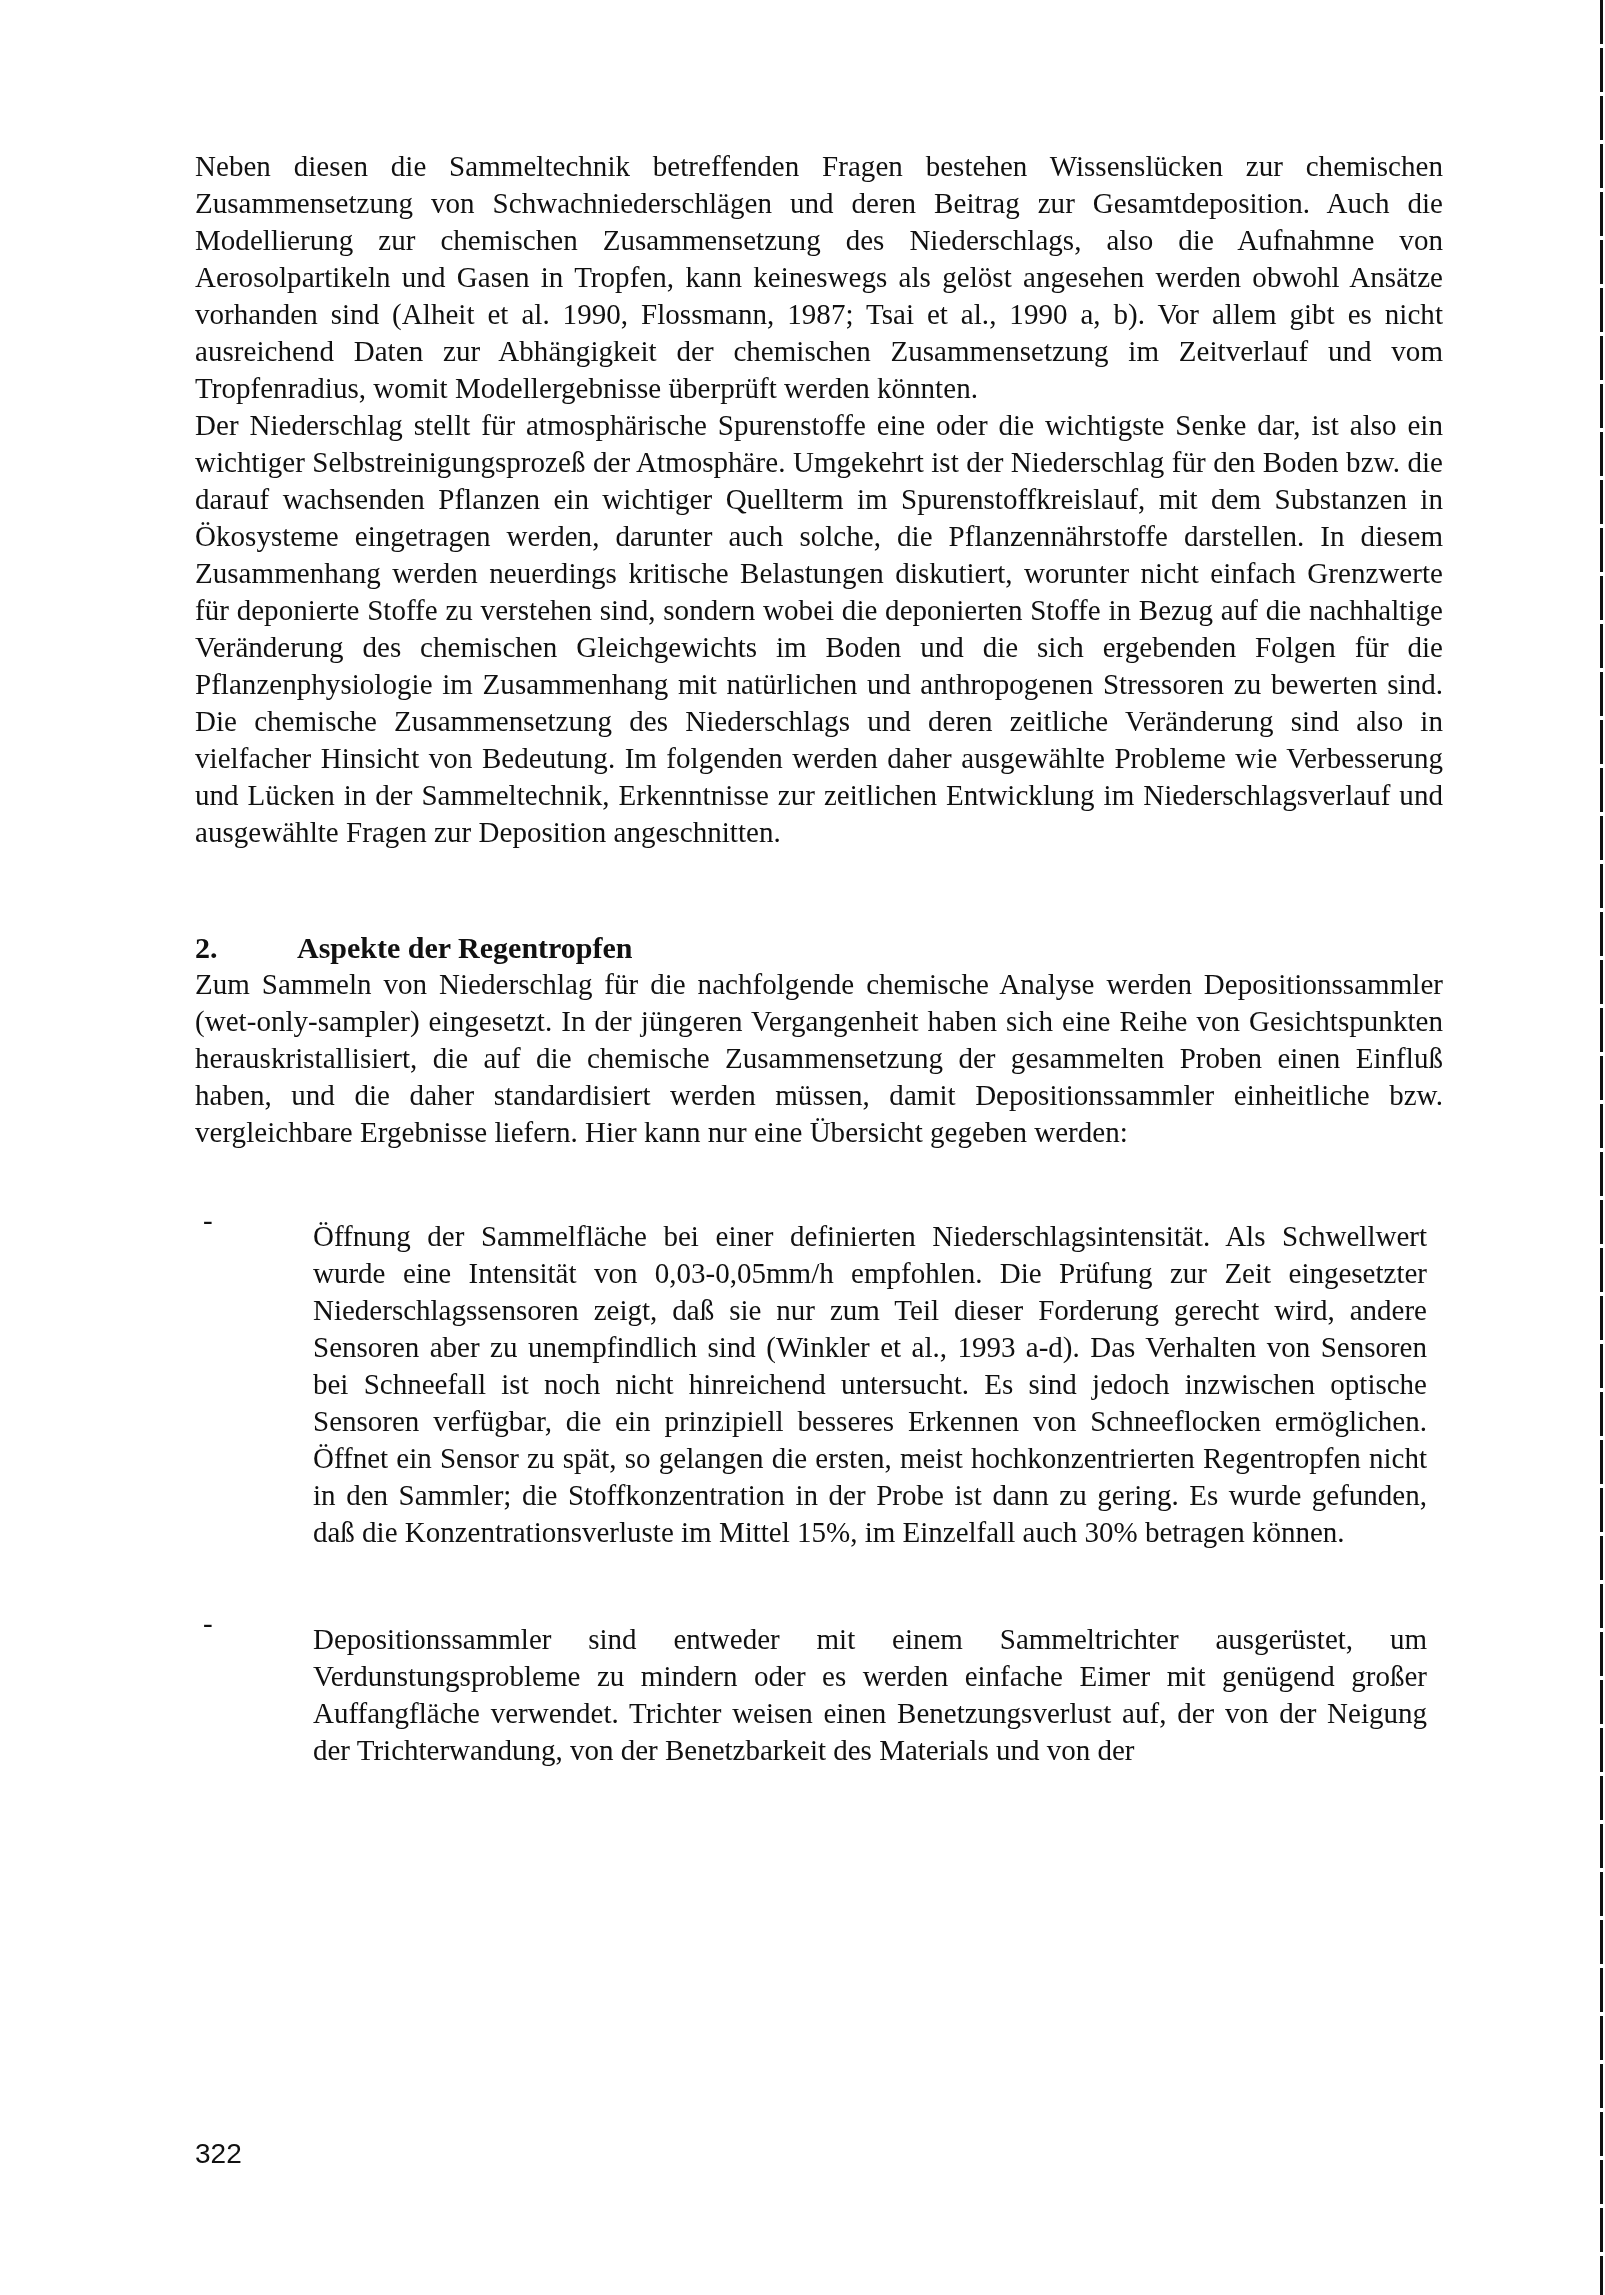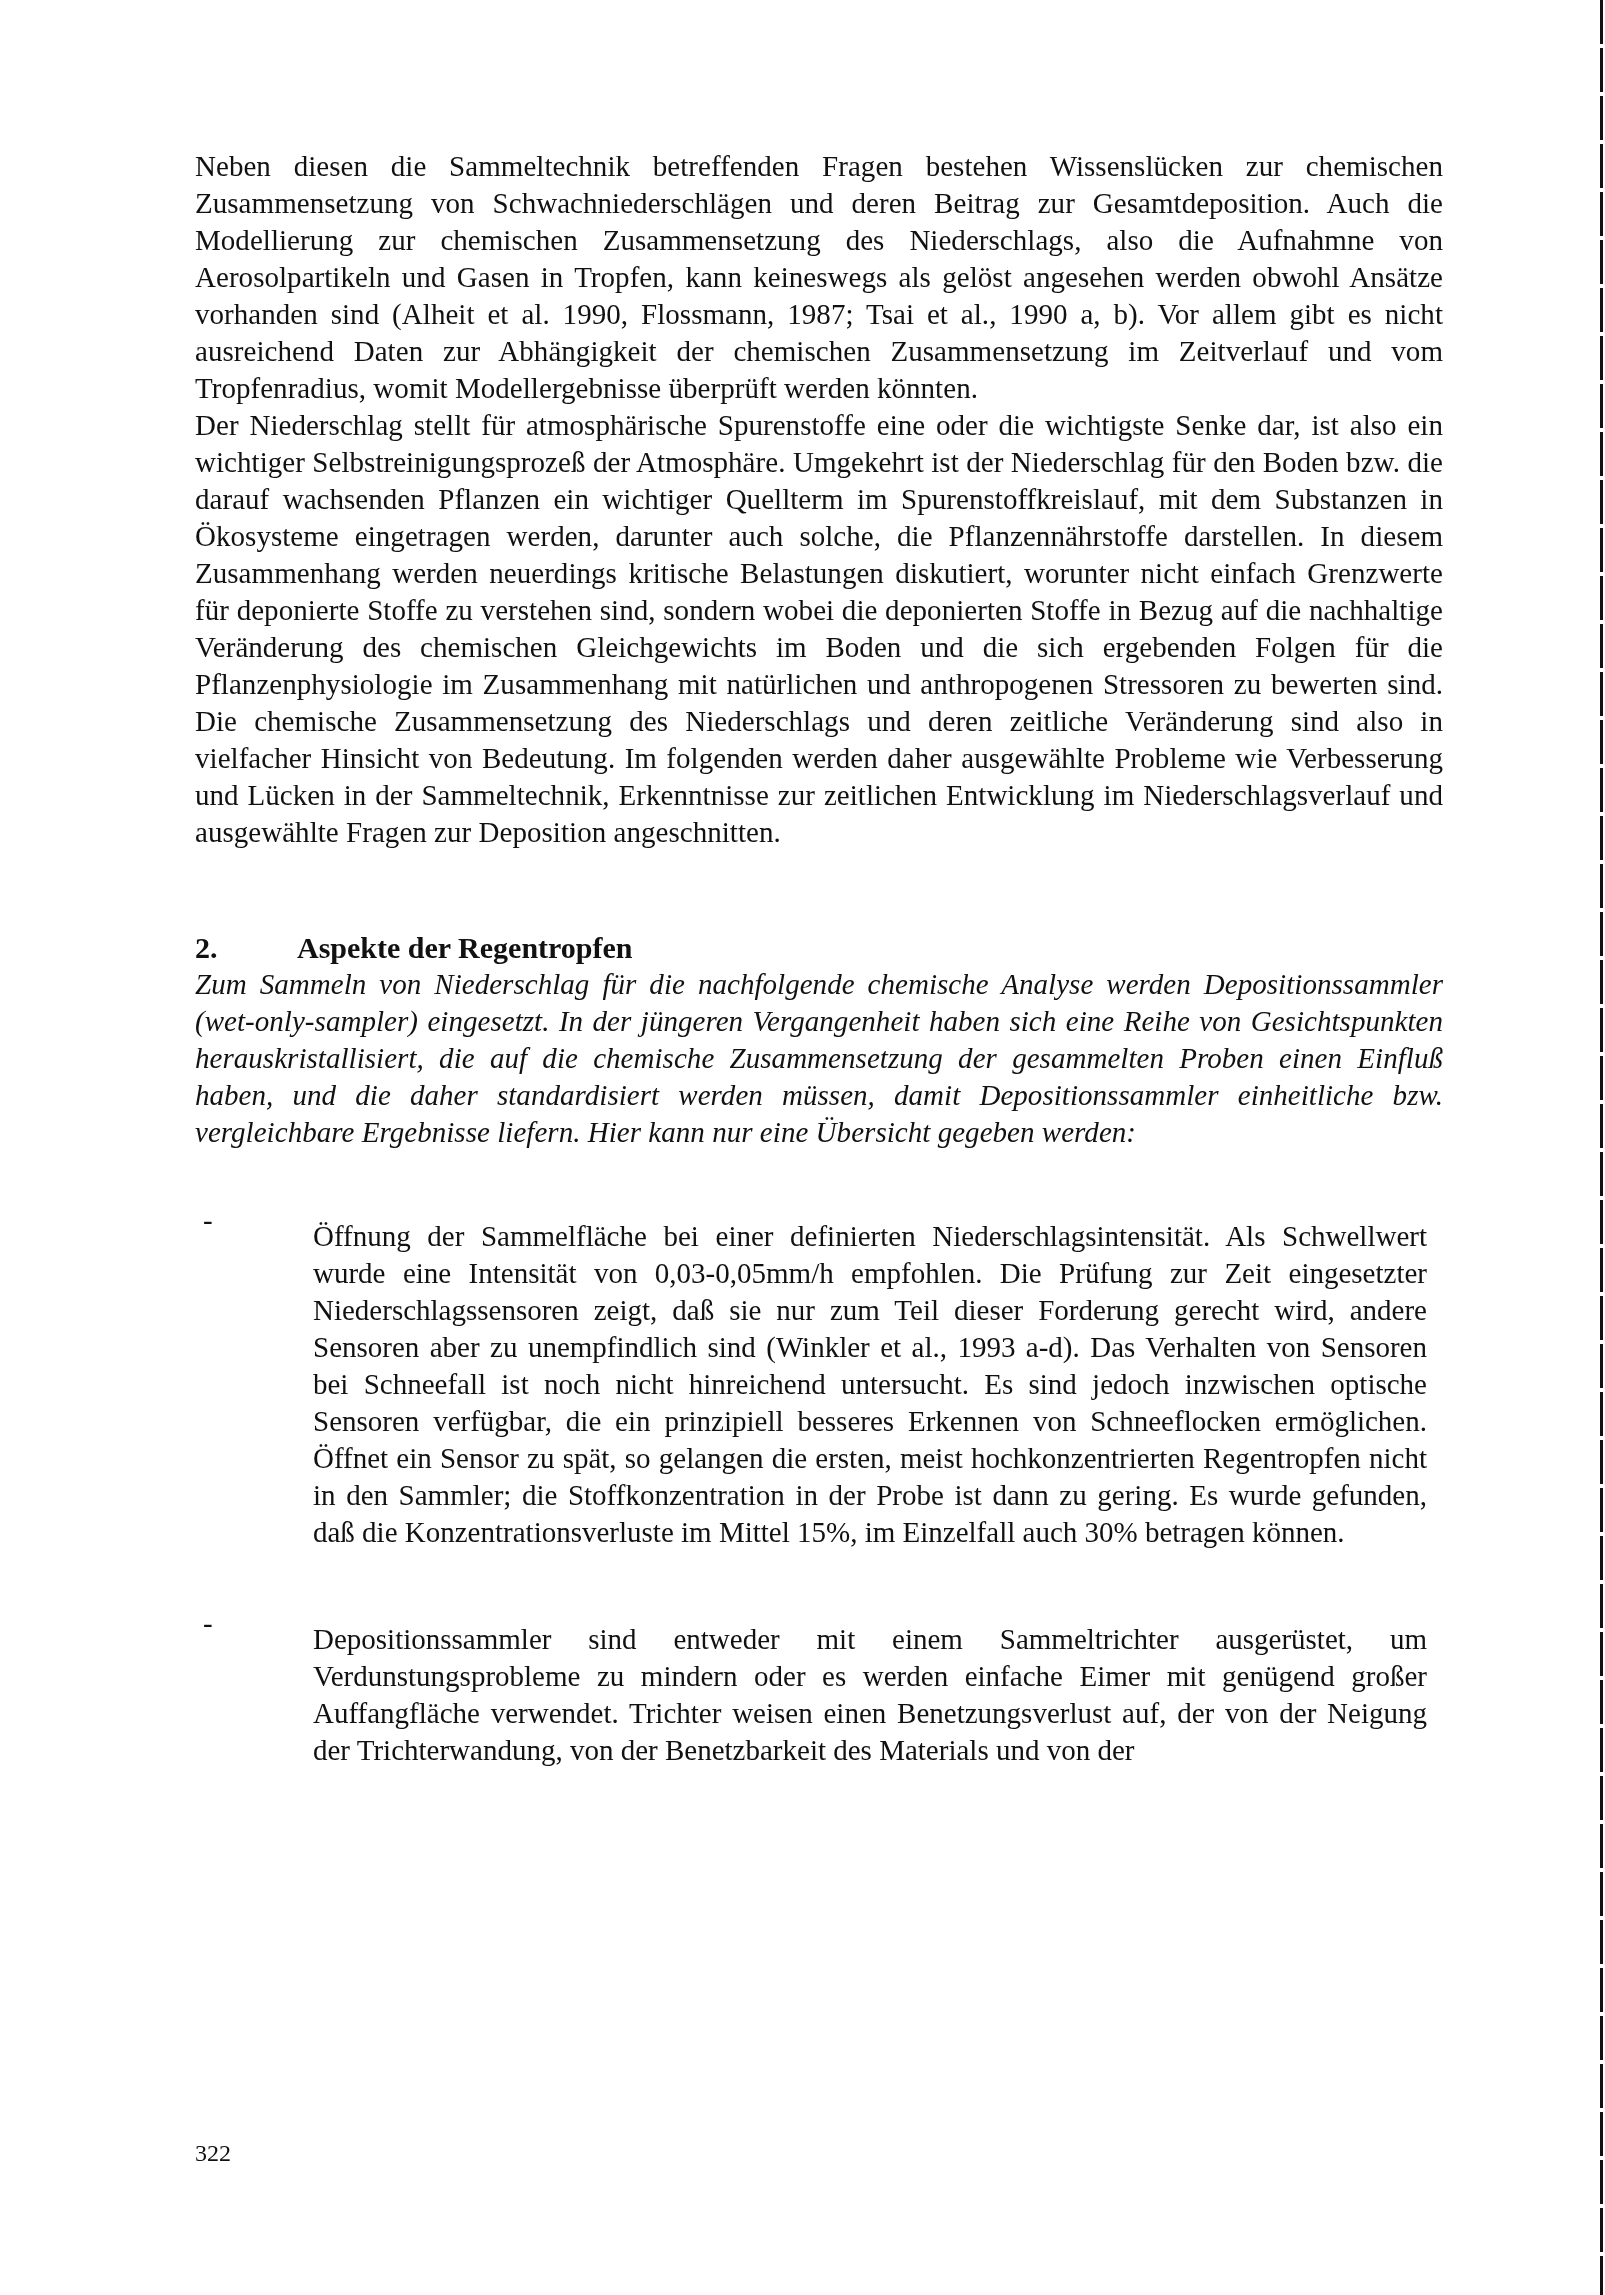--- a/index.html
+++ b/index.html
@@ -41,21 +41,21 @@
     .para-2 { margin-top: 38px; }
     .section-heading {
       margin: 0;
       margin-top: 78px;
       font-size: 30px;
       font-weight: bold;
       line-height: 37px;
       display: flex;
     }
     .section-number { width: 102px; display: inline-block; }
-    .para-3 { margin-top: 36px; font-style: italic; }
+    .para-3 { margin-top: 36px; }
     .bullet-list {
       list-style: none;
       margin: 0;
       padding: 0;
     }
     .bullet-item {
       display: flex;
       align-items: flex-start;
     }
     .bullet-item.first { margin-top: 51px; }
@@ -72,22 +72,22 @@
       flex: 1;
       margin: 16px;
       font-size: 29px;
       line-height: 37px;
       text-align: justify;
     }
     .page-number {
       position: absolute;
       left: 195px;
       top: 2140px;
-      font-family: Liberation Serif, serif;
-      font-size: 24px;
+      font-family: Liberation Sans, sans-serif;
+      font-size: 28px;
       line-height: 27px;
       color: #111111;
     }
   </style>
 </head>
 <body>
 
 <div class="page-edge"></div>
 
 <main class="content">

